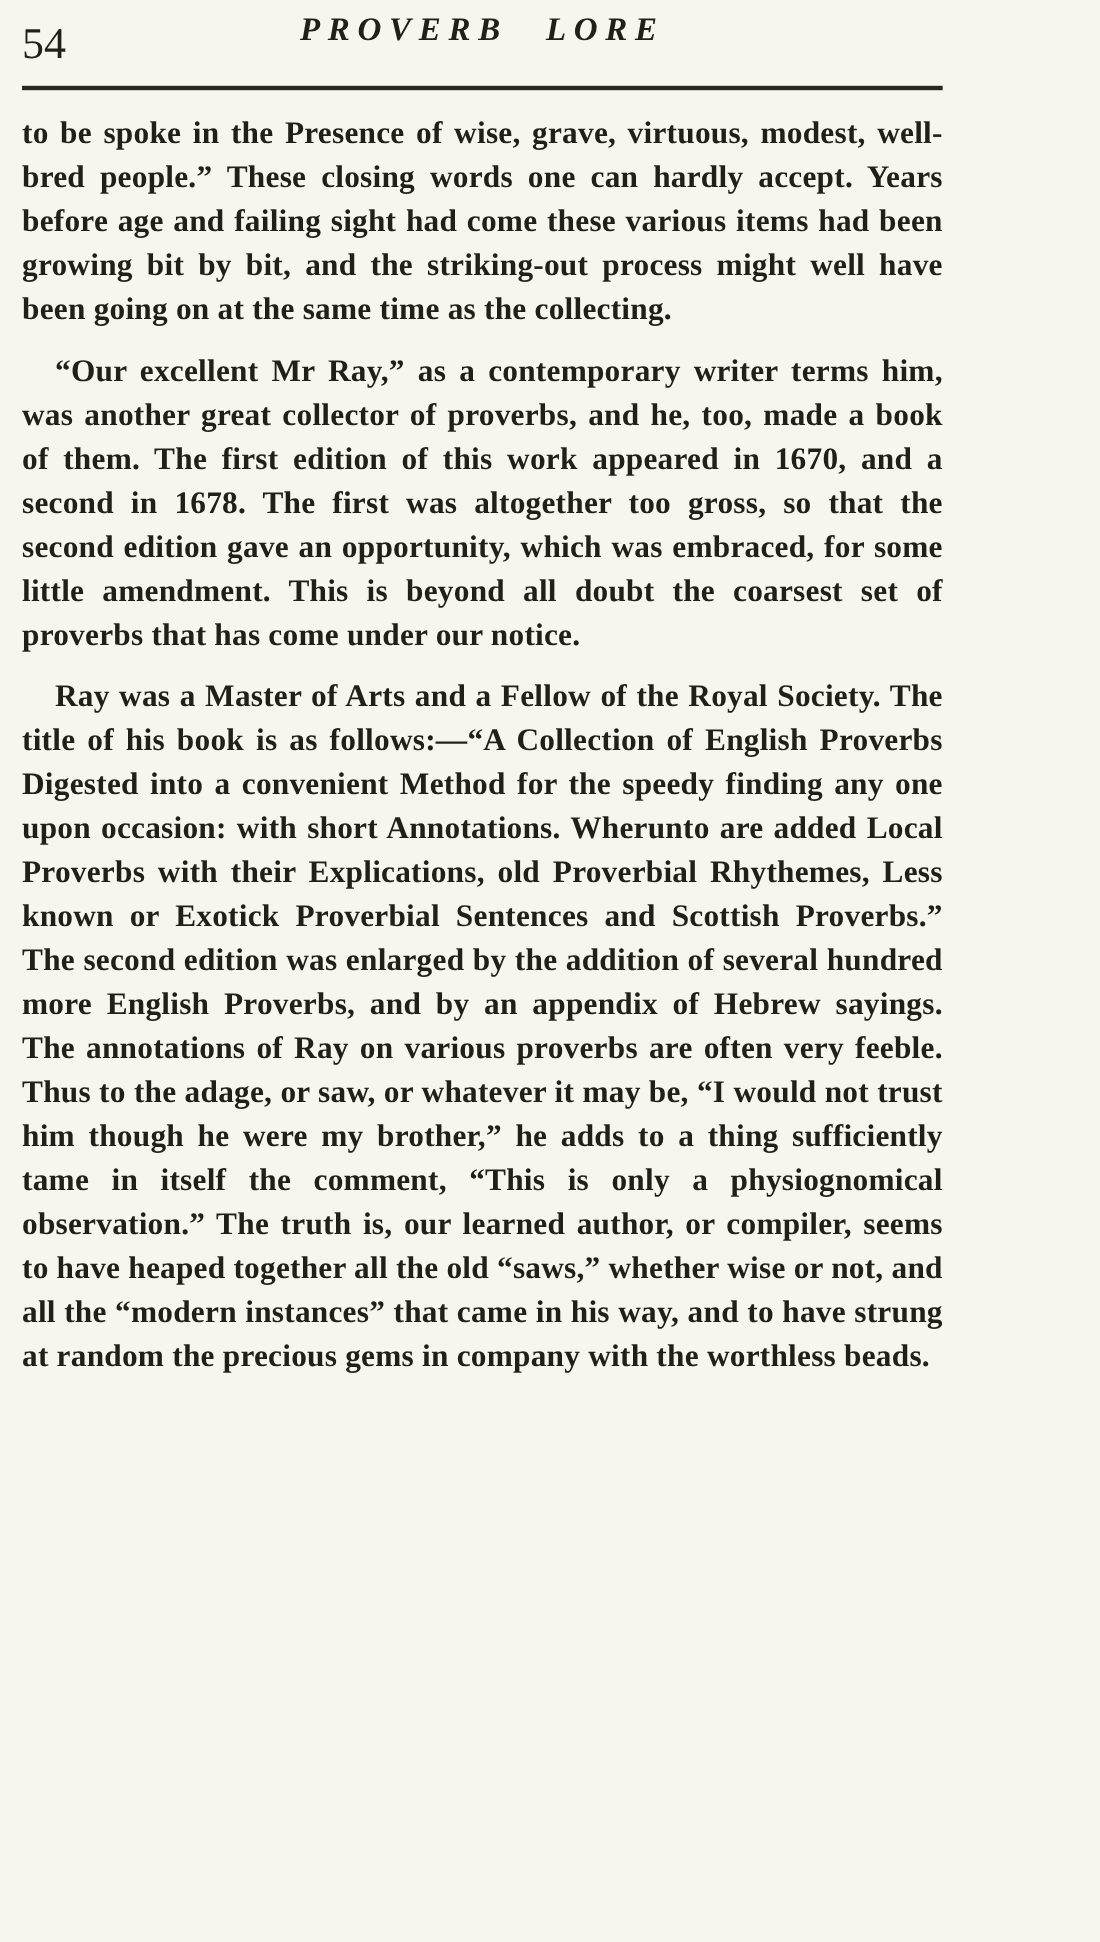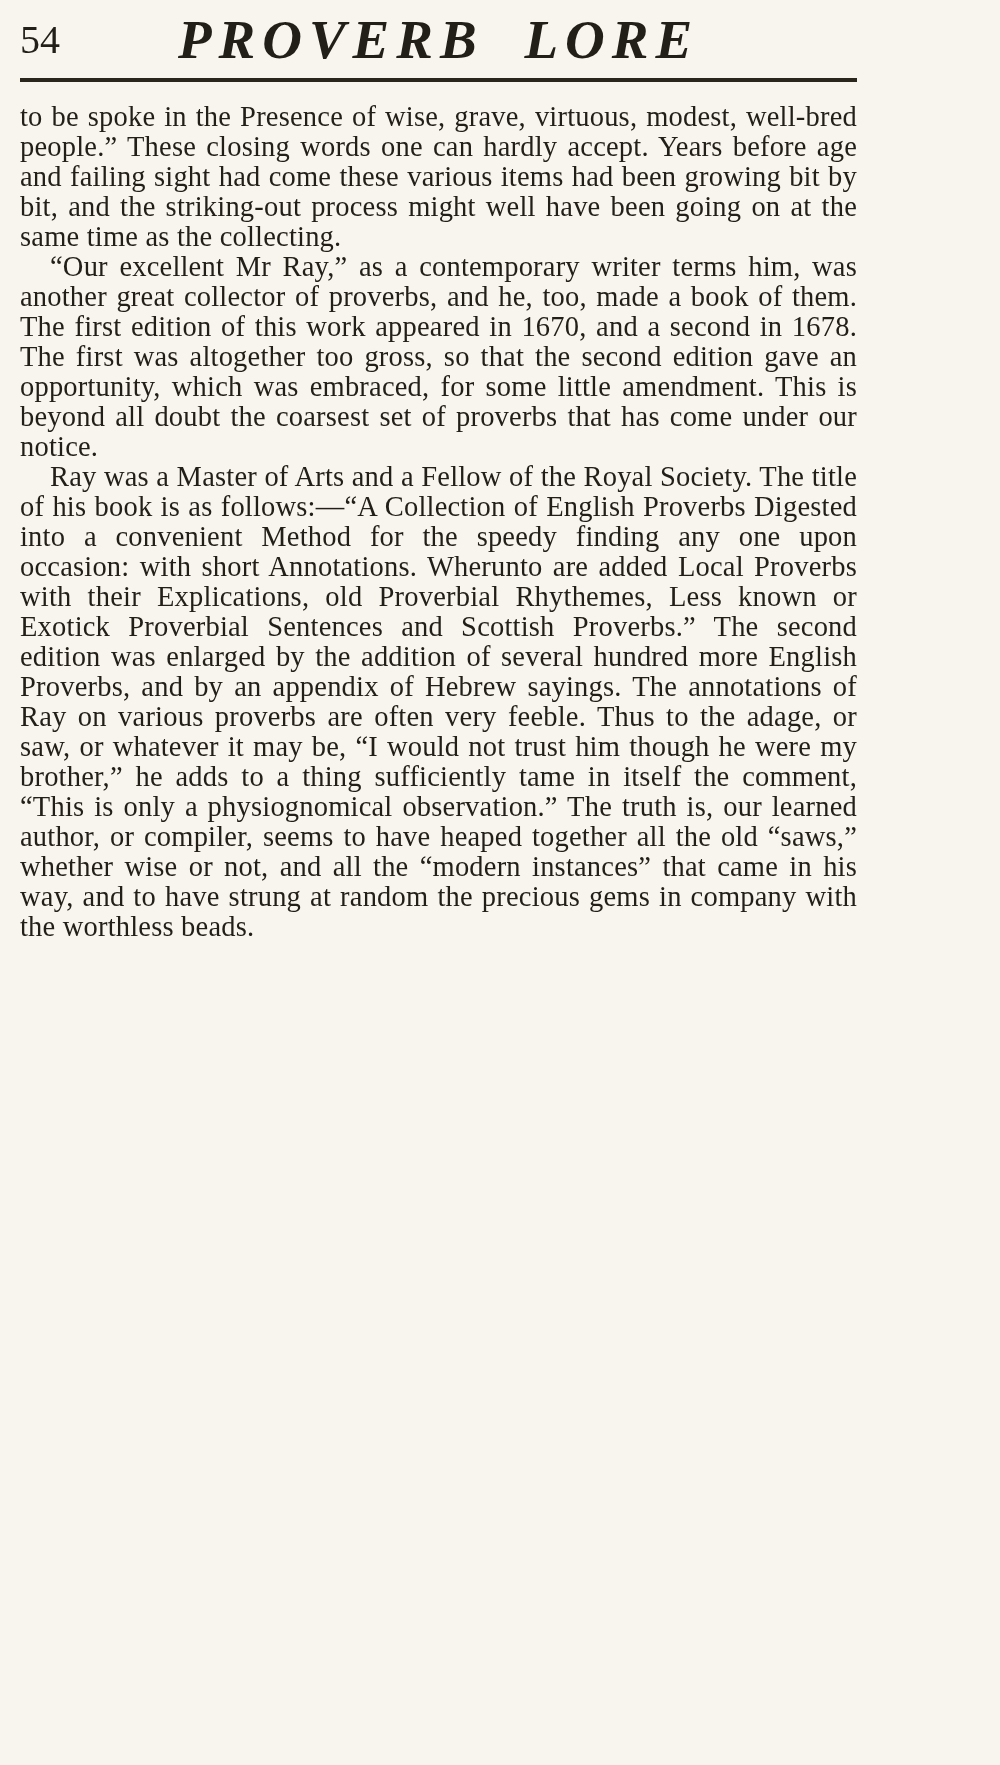--- a/index.html
+++ b/index.html
@@ -26,42 +26,44 @@
     position: absolute;
     left: 0;
     top: 10px;
     font-size: 40px;
     line-height: 1;
   }
   .page-title {
     margin: 0;
     padding-top: 2px;
     text-align: center;
-    font-size: 55px;
+    font-size: 30px;
     line-height: 1;
     font-style: italic;
     font-weight: bold;
     letter-spacing: 7px;
     word-spacing: 20px;
   }
   .header-rule {
     height: 4px;
     background: #2a251d;
     margin-top: 8px;
     margin-bottom: 20px;
   }
   .page-body p {
     margin: 0;
     font-size: 28.5px;
-    line-height: 30px;
+    line-height: 40px;
     text-align: justify;
     letter-spacing: 0.2px;
+    font-weight: bold;
   }
   .para.indent {
     text-indent: 30px;
+    margin-top: 16px;
   }
 </style>
 </head>
 <body>
 
 <div class="page">
   <header class="page-header">
     <span class="page-number">54</span>
     <h1 class="page-title">PROVERB LORE</h1>
   </header>

